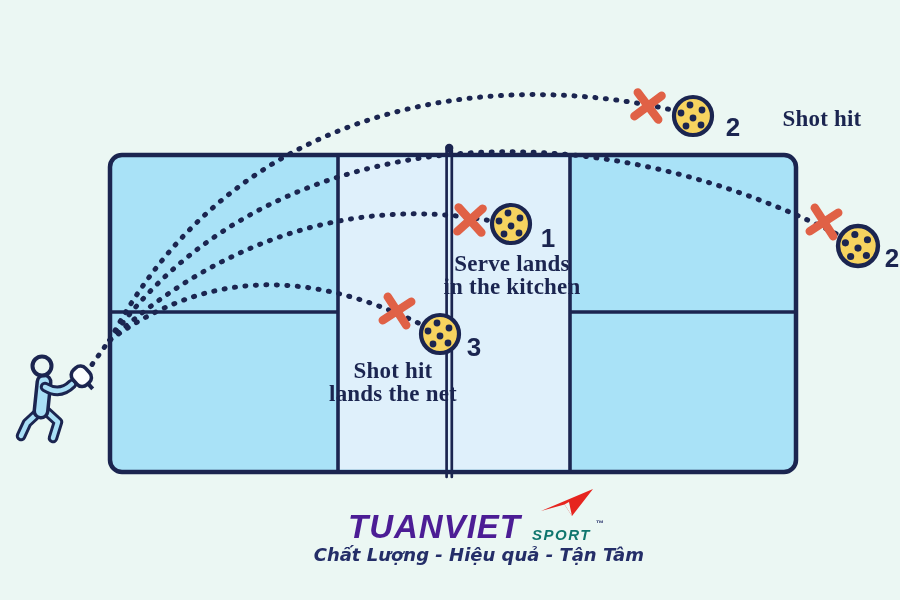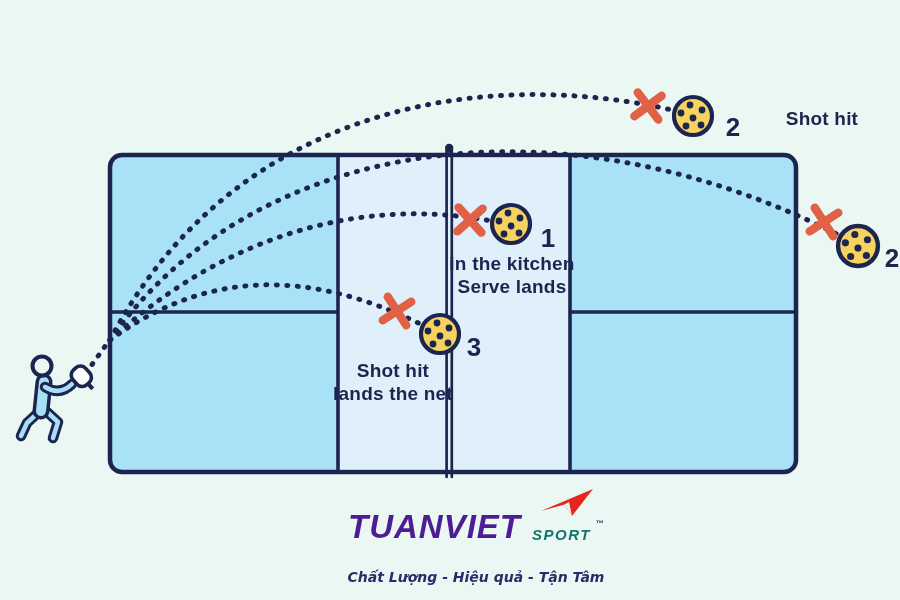--- a/index.html
+++ b/index.html
@@ -6,39 +6,38 @@
   .stage{
     position:relative;width:900px;height:600px;overflow:hidden;
     background:#EBF7F3;
     font-family:"Liberation Sans",sans-serif;
   }
   .layer{position:absolute;inset:0;}
   .abs{
     position:absolute;transform:translate(-50%,-50%);
     color:#1B2550;text-align:center;white-space:nowrap;
   }
-  .lbl{font-size:19px;font-weight:700;line-height:23px;letter-spacing:.2px;}
+  .lbl{font-size:23px;font-weight:700;line-height:23px;letter-spacing:.2px;font-family:Liberation Serif, serif;}
   .num{font-size:26px;font-weight:800;}
   
   .logo{position:absolute;left:348px;top:487px;width:256px;height:75px;}
   .logo .brand{
     position:absolute;left:0;top:23px;line-height:1;
     font-size:33px;font-weight:700;font-style:italic;letter-spacing:1px;color:#4c1d95;
   }
   .logo .sport{
     position:absolute;left:184px;top:40px;line-height:1;
     font-size:15px;font-weight:700;font-style:italic;letter-spacing:1.5px;color:#0f766e;
   }
   .logo .tm{position:absolute;left:248px;top:33px;font-size:8px;font-weight:700;color:#242E68;line-height:1;}
   .logo .plane{position:absolute;left:192px;top:0;width:56px;height:30px;}
   .logo .tagline{
-    position:absolute;left:-40px;top:59px;width:336px;text-align:center;line-height:1;
-    font-size:14px;font-weight:700;font-style:italic;color:#242E68;
+    position:absolute;left:-40px;top:59px;width:336px;text-align:right;line-height:1;
+    font-size:18px;font-weight:700;font-style:italic;color:#242E68;
     font-family:"DejaVu Sans",sans-serif;
-    margin-top:24px;
   }
   .traj{fill:none;stroke:#1B2550;stroke-width:5;stroke-linecap:round;stroke-dasharray:1 9.5;}
 </style>
 </head>
 <body>
 
 <div class="stage">
 
   <svg class="layer" viewBox="0 0 900 600">
     <defs>
@@ -114,22 +113,22 @@
       </g>
     </g>
   </svg>
 
   <div class="abs num" style="left:548px;top:238px">1</div>
   <div class="abs num" style="left:733px;top:127px">2</div>
   <div class="abs num" style="left:892px;top:258px">2</div>
   <div class="abs num" style="left:474px;top:347px">3</div>
 
   <div class="abs lbl" style="left:512px;top:275px">
+    <div>Serve lands</div>
     <div>in the kitchen</div>
-    <div>Serve lands</div>
   </div>
   <div class="abs lbl" style="left:822px;top:118px">
     <div>Shot hit</div>
   </div>
   <div class="abs lbl" style="left:393px;top:382px">
     <div>Shot hit</div>
     <div>lands the net</div>
   </div>
 
   <div class="logo">

